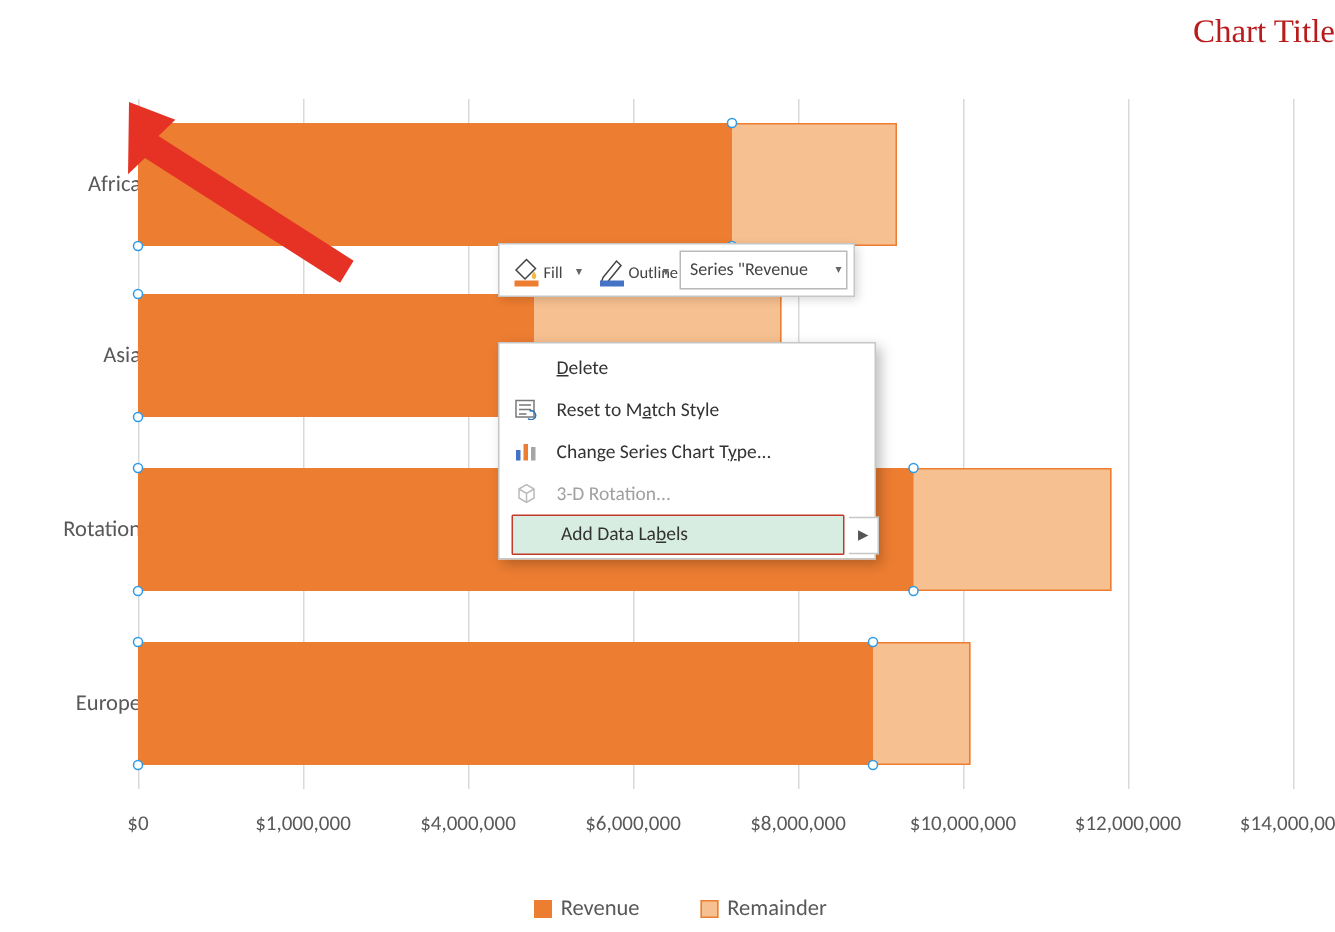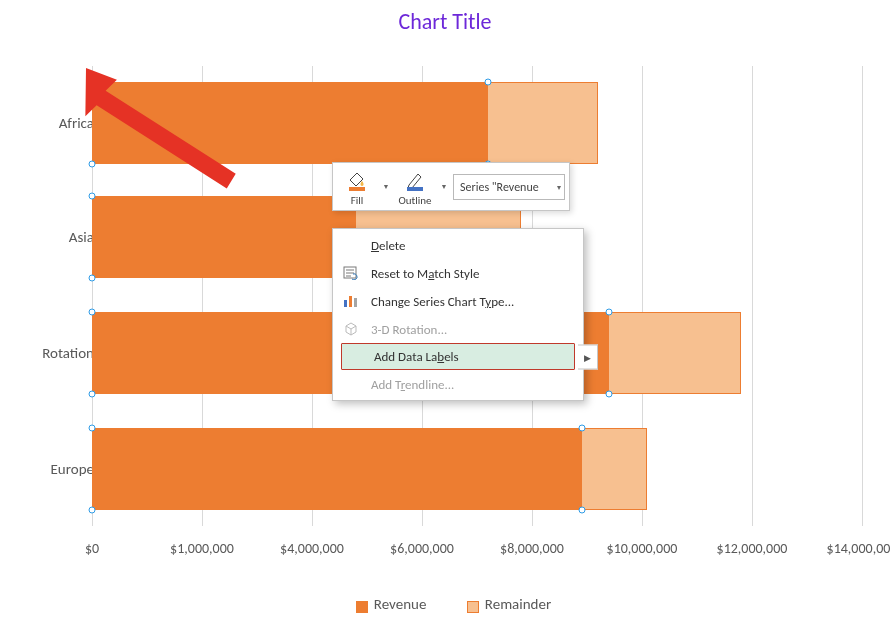--- a/index.html
+++ b/index.html
@@ -8,25 +8,26 @@
     font-family: "Segoe UI", Calibri, Arial, sans-serif;
     font-size: 13px;
     color: #595959;
     background: #fff;
     width: 890px;
     height: 621px;
     position: relative;
     overflow: hidden;
   }
   .chart-title {
-    text-align: center;
+    text-align: right;
     font-size: 22px;
-    color: #6d28d9;
+    color: #b91c1c;
     padding-top: 8px;
     height: 46px;
+    font-family: Liberation Serif, serif;
   }
   .plot-area {
     position: absolute;
     left: 92px;
     top: 66px;
     width: 770px;
     height: 460px;
   }
   .gridlines {
     position: absolute;
@@ -99,21 +100,21 @@
   .legend {
     position: absolute;
     left: 0;
     right: 0;
     bottom: 4px;
     text-align: center;
     font-size: 15px;
   }
   .legend-item {
     display: inline-flex;
-    align-items: flex-end;
+    align-items: center;
     gap: 6px;
     margin: 0 10px;
     padding-left: 17px;
   }
   .swatch {
     width: 12px;
     height: 12px;
     display: inline-block;
   }
   .sw-rev { background: #ed7d31; }
@@ -139,21 +140,20 @@
     display: flex;
     align-items: center;
     padding: 3px 4px;
     gap: 4px;
     box-shadow: 2px 2px 6px rgba(0,0,0,0.15);
     font-size: 11px;
     color: #444;
   }
   .mt-btn {
     display: flex;
-    flex-direction: column;
     align-items: center;
     width: 40px;
     padding: 2px 2px 0;
   }
   .mt-btn .mt-label { font-size: 11px; }
   .mt-icon {
     width: 28px;
     height: 26px;
     display: flex;
     align-items: center;
@@ -213,21 +213,21 @@
   .ctx-hl-wrap {
     padding: 0 4px;
   }
   .ctx-hl {
     background: #d8ede1;
     border: 1.5px solid #c0392b;
     border-radius: 1px;
     padding: 5px 6px 5px 32px;
     position: relative;
     margin-left: 4px;
-    margin-right: 4px;
+    margin-right: 16px;
   }
   .ctx-hl .ctx-arrow {
     position: absolute;
     right: -24px;
     top: 50%;
     transform: translateY(-50%);
     color: #555;
     font-size: 9px;
     background:#fff;
     border:1px solid #c6c6c6;
@@ -388,17 +388,13 @@
     <span>3-D Rotation...</span>
   </div>
 
   <div class="ctx-hl-wrap">
     <div class="ctx-hl">
       <span>Add Data La<span class="u">b</span>els</span>
       <span class="ctx-arrow">▶</span>
     </div>
   </div>
 
-  <div class="ctx-item ctx-disabled">
-    <span class="ctx-icon"></span>
-    <span>Add T<span class="u">r</span>endline...</span>
-  </div>
 </div>
 
 </body></html>

